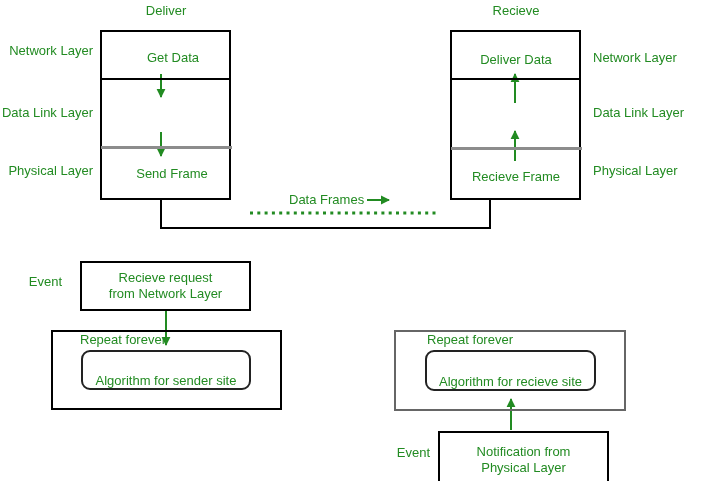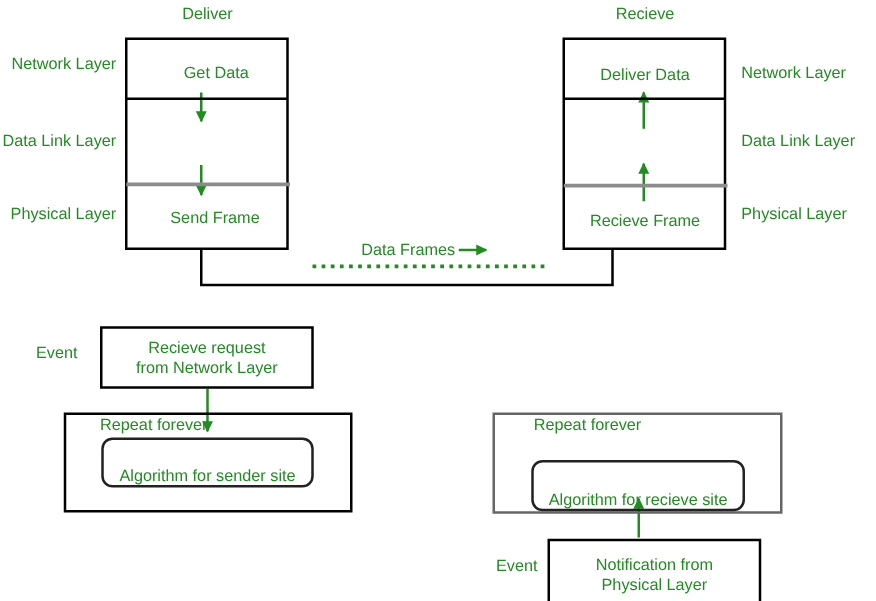--- a/index.html
+++ b/index.html
@@ -93,21 +93,21 @@
   </div>
 
   <div class="loopbox" style="left:51px;top:330px;width:231px;height:80px;"></div>
   <div class="txt" style="left:80px;top:332px;">Repeat forever</div>
   <div class="algobox" style="left:81px;top:350px;width:170px;height:40px;">
     <span>Algorithm for sender site</span>
   </div>
 
   <div class="loopbox gray" style="left:394px;top:330px;width:232px;height:81px;"></div>
   <div class="txt" style="left:427px;top:332px;">Repeat forever</div>
-  <div class="algobox" style="left:425px;top:368px;width:171px;height:41px;">
+  <div class="algobox" style="left:425px;top:350px;width:171px;height:41px;">
     <span>Algorithm for recieve site</span>
   </div>
 
   <div class="txt right" style="left:385px;top:445px;width:45px;">Event</div>
   <div class="eventbox" style="left:438px;top:431px;width:171px;height:57px;">
     <span>Notification from</span>
     <span>Physical Layer</span>
   </div>
 
 </div>

